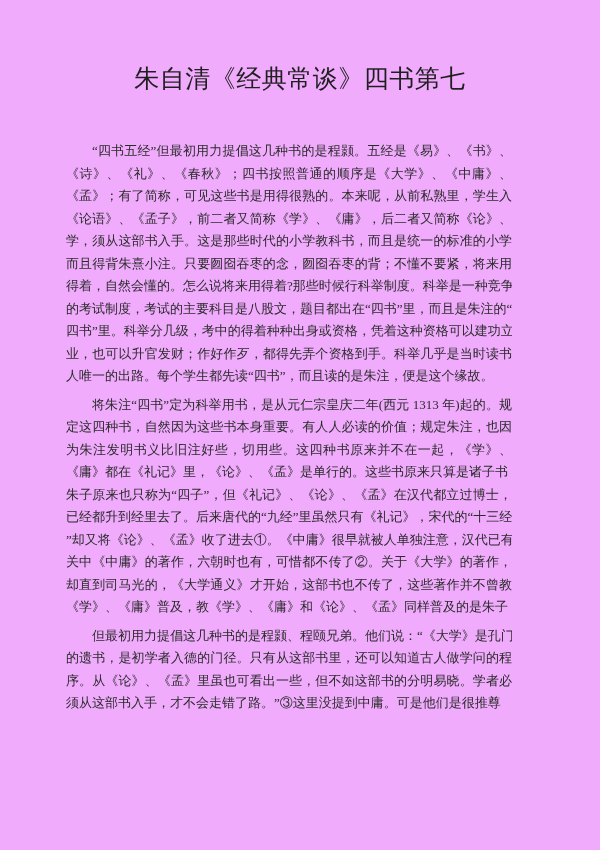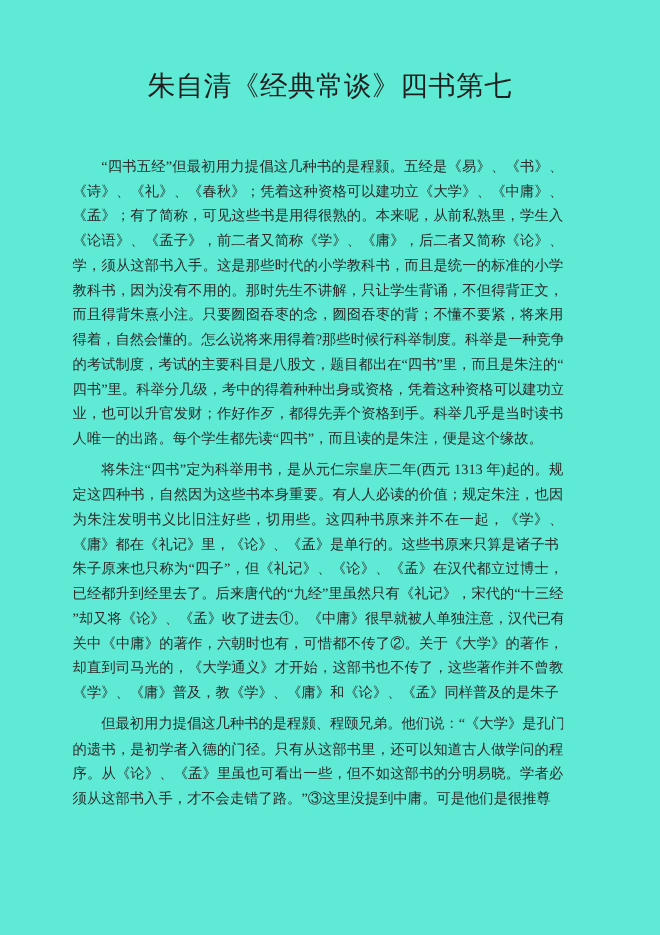--- a/index.html
+++ b/index.html
@@ -10,21 +10,21 @@
   body {
     width: 600px;
     height: 850px;
     font-family: "Liberation Serif", "DejaVu Serif", serif;
   }
   .page {
     position: relative;
     width: 600px;
     height: 850px;
     overflow: hidden;
-    background: #5eead4;
+    background: #f0abfc;
     color: #2b2b2b;
   }
   .doc-title {
     margin: 62px 0 0 0;
     font-size: 25px;
     font-weight: 400;
     line-height: 34px;
     text-align: center;
     color: #1f1f1f;
     letter-spacing: 0.5px;
@@ -55,25 +55,24 @@
   }
 </style>
 </head>
 <body>
 
 <div class="page">
   <h1 class="doc-title">朱自清《经典常谈》四书第七</h1>
   <div class="doc-body" id="doc-body">
       <div class="para">
         <div class="line first">“四书五经”但最初用力提倡这几种书的是程颢。五经是《易》、《书》、</div>
-        <div class="line">《诗》、《礼》、《春秋》；凭着这种资格可以建功立《大学》、《中庸》、</div>
+        <div class="line">《诗》、《礼》、《春秋》；四书按照普通的顺序是《大学》、《中庸》、</div>
         <div class="line">《孟》；有了简称，可见这些书是用得很熟的。本来呢，从前私熟里，学生入</div>
         <div class="line">《论语》、《孟子》，前二者又简称《学》、《庸》，后二者又简称《论》、</div>
         <div class="line">学，须从这部书入手。这是那些时代的小学教科书，而且是统一的标准的小学</div>
-        <div class="line">教科书，因为没有不用的。那时先生不讲解，只让学生背诵，不但得背正文，</div>
         <div class="line">而且得背朱熹小注。只要囫囵吞枣的念，囫囵吞枣的背；不懂不要紧，将来用</div>
         <div class="line">得着，自然会懂的。怎么说将来用得着?那些时候行科举制度。科举是一种竞争</div>
         <div class="line">的考试制度，考试的主要科目是八股文，题目都出在“四书”里，而且是朱注的“</div>
         <div class="line">四书”里。科举分几级，考中的得着种种出身或资格，凭着这种资格可以建功立</div>
         <div class="line">业，也可以升官发财；作好作歹，都得先弄个资格到手。科举几乎是当时读书</div>
         <div class="line">人唯一的出路。每个学生都先读“四书”，而且读的是朱注，便是这个缘故。</div>
       </div>
       <div class="para">
         <div class="line first">将朱注“四书”定为科举用书，是从元仁宗皇庆二年(西元 1313 年)起的。规</div>
         <div class="line">定这四种书，自然因为这些书本身重要。有人人必读的价值；规定朱注，也因</div>

